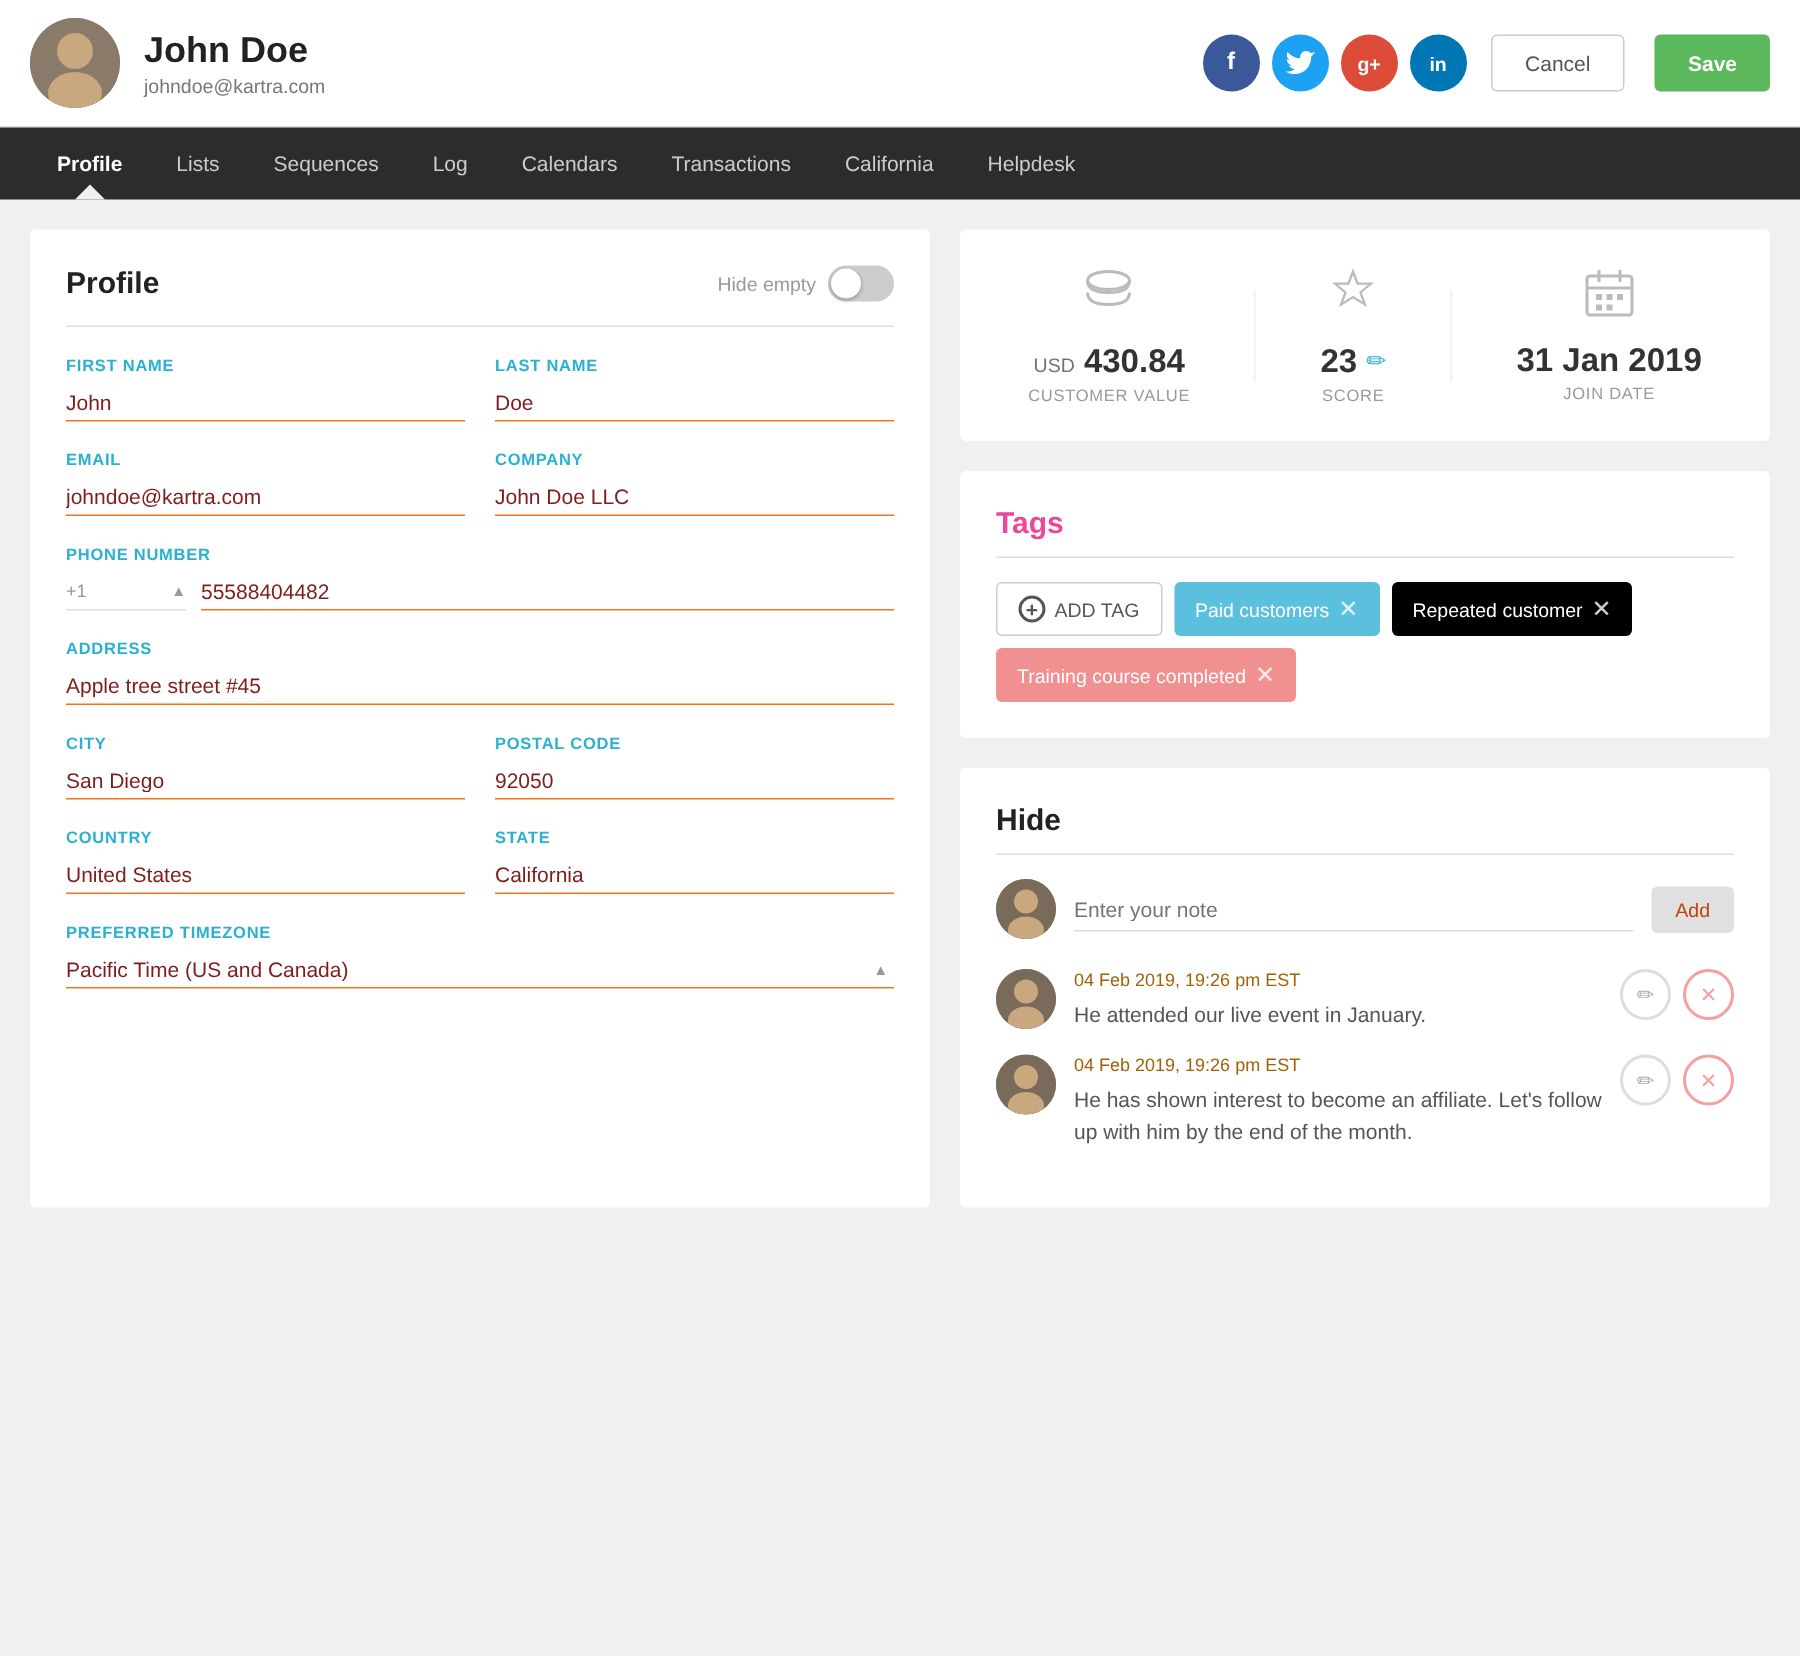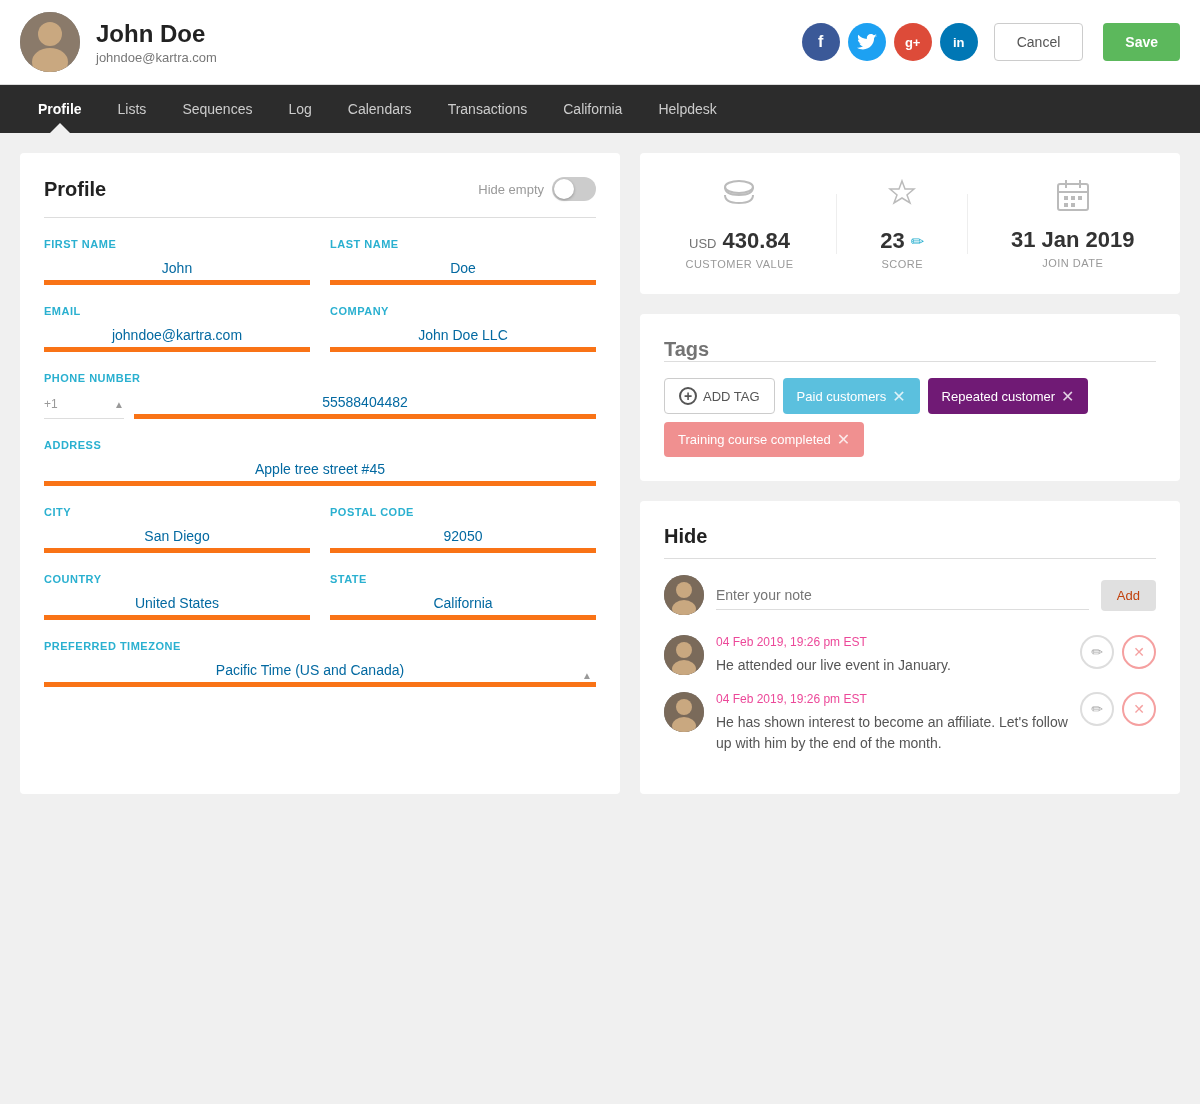--- a/index.html
+++ b/index.html
@@ -36,64 +36,64 @@
     .panel-header { display: flex; align-items: center; justify-content: space-between; margin-bottom: 16px; }
     .panel-title { font-size: 20px; font-weight: 700; color: #222; }
     .hide-empty { display: flex; align-items: center; gap: 8px; color: #999; font-size: 13px; }
     .toggle { width: 44px; height: 24px; background: #ccc; border-radius: 12px; position: relative; cursor: pointer; }
     .toggle-knob { width: 20px; height: 20px; background: #fff; border-radius: 50%; position: absolute; top: 2px; left: 2px; box-shadow: 0 1px 3px rgba(0,0,0,0.3); }
     .divider { height: 1px; background: #ddd; margin-bottom: 20px; }
 
     .form-row { display: flex; gap: 20px; margin-bottom: 20px; }
     .form-group { flex: 1; }
     .form-label { font-size: 11px; font-weight: 600; color: #2ab0d0; letter-spacing: 0.5px; margin-bottom: 6px; text-transform: uppercase; }
-    .form-input { width: 100%; border: none; border-bottom: 5px solid #f97316; padding: 4px 0; font-size: 14px; color: #0369a1; outline: none; background: transparent; text-align: center; }
+    .form-input { width: 100%; border: none; border-bottom: 1px solid #f97316; padding: 4px 0; font-size: 14px; color: #7f1d1d; outline: none; background: transparent; }
     .phone-row { display: flex; gap: 10px; }
     .phone-code { flex: 0 0 80px; border: none; border-bottom: 1px solid #ddd; font-size: 14px; padding: 4px 0; display: flex; align-items: center; justify-content: space-between; }
     .phone-code span { font-size: 12px; color: #999; }
 
     
     .right-panel { width: 540px; display: flex; flex-direction: column; gap: 20px; }
 
     
     .stats-panel { background: #fff; padding: 24px; border-radius: 4px; display: flex; justify-content: space-around; align-items: center; }
     .stat-item { text-align: center; }
     .stat-icon { font-size: 28px; color: #bbb; margin-bottom: 6px; }
     .stat-value { font-size: 22px; font-weight: 700; color: #333; }
     .stat-value .currency { font-size: 13px; color: #737373; font-weight: 400; }
     .stat-label { font-size: 11px; color: #999; letter-spacing: 0.5px; text-transform: uppercase; margin-top: 4px; }
     .score-edit { display: flex; align-items: center; gap: 6px; }
     .edit-icon { color: #2ab0d0; font-size: 16px; cursor: pointer; }
     .stat-divider { width: 1px; background: #eee; height: 60px; }
 
     
     .tags-panel { background: #fff; padding: 24px; border-radius: 4px; }
-    .tags-title { font-size: 20px; font-weight: 700; color: #737373; }
+    .tags-title { font-size: 20px; font-weight: 700; color: #ec4899; margin-bottom: 10px; }
     .tags-divider { height: 1px; background: #ddd; margin-bottom: 16px; }
     .tags-container { display: flex; flex-wrap: wrap; gap: 8px; }
     .add-tag-btn { display: flex; align-items: center; gap: 6px; border: 1px solid #ccc; border-radius: 4px; padding: 8px 14px; cursor: pointer; color: #555; font-size: 13px; background: #fff; }
     .add-tag-circle { width: 18px; height: 18px; border-radius: 50%; border: 2px solid #555; display: flex; align-items: center; justify-content: center; font-size: 14px; font-weight: 700; line-height: 1; }
     .tag { display: flex; align-items: center; gap: 6px; padding: 8px 14px; border-radius: 4px; font-size: 13px; font-weight: 500; cursor: default; }
     .tag-blue { background: #5bc0de; color: #fff; }
-    .tag-pink { background: #701a75; color: #fff; }
+    .tag-pink { background: #000000; color: #fff; }
     .tag-salmon { background: #f09090; color: #fff; }
     .tag-close { cursor: pointer; font-size: 16px; opacity: 0.8; }
 
     
     .notes-panel { background: #fff; padding: 24px; border-radius: 4px; }
     .notes-title { font-size: 20px; font-weight: 700; color: #222; margin-bottom: 10px; }
     .notes-divider { height: 1px; background: #ddd; margin-bottom: 16px; }
     .note-input-row { display: flex; align-items: center; gap: 12px; margin-bottom: 20px; }
     .note-avatar { width: 40px; height: 40px; border-radius: 50%; background: #888; flex-shrink: 0; overflow: hidden; }
     .note-avatar svg { width: 100%; height: 100%; }
     .note-input { flex: 1; border: none; border-bottom: 1px solid #ddd; padding: 6px 0; font-size: 14px; color: #0f766e; outline: none; }
     .note-add-btn { padding: 8px 16px; border: none; background: #e0e0e0; color: #c2410c; border-radius: 4px; cursor: pointer; font-size: 13px; }
     .note-item { display: flex; align-items: flex-start; gap: 12px; margin-bottom: 16px; }
     .note-content { flex: 1; }
-    .note-meta { font-size: 12px; color: #ec4899; margin-bottom: 6px; }
+    .note-meta { font-size: 12px; color: #a16207; margin-bottom: 6px; }
     .note-text { font-size: 14px; color: #555; line-height: 1.5; }
     .note-actions { display: flex; gap: 8px; flex-shrink: 0; }
     .note-action-btn { width: 34px; height: 34px; border-radius: 50%; border: 2px solid #ddd; background: #fff; display: flex; align-items: center; justify-content: center; cursor: pointer; color: #aaa; font-size: 14px; }
     .note-action-btn.delete { border-color: #f5a0a0; color: #f5a0a0; }
   </style>
 </head>
 <body>
 
 <div class="header">
   <div class="avatar">

